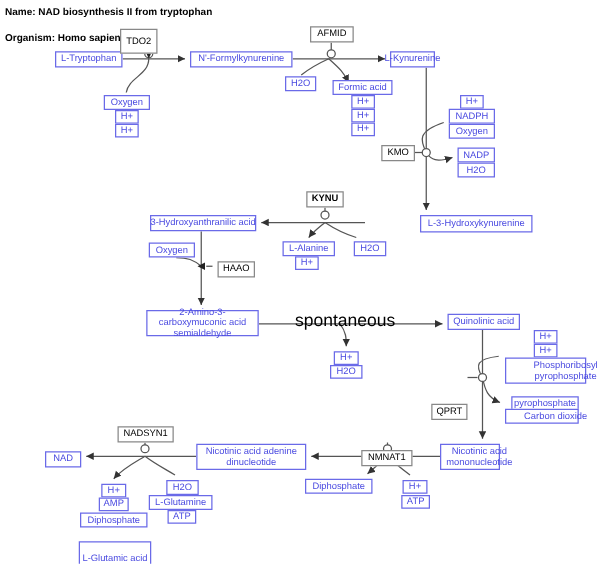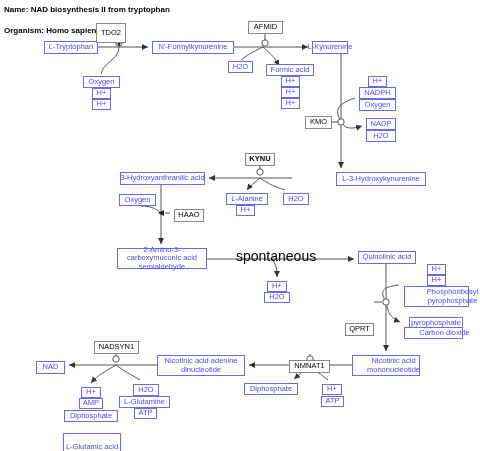--- a/index.html
+++ b/index.html
@@ -126,21 +126,21 @@
       <div class="met" style="left: 119px; top: 194px; width: 37px; height: 12px;">Oxygen</div>
       <div class="met two" style="left: 117px; top: 248px; width: 90px; height: 21px;">2-Amino-3-carboxymuconic acid semialdehyde</div>
       <div class="met" style="left: 267px; top: 281px; width: 20px; height: 11px;">H+</div>
       <div class="met" style="left: 264px; top: 292px; width: 26px; height: 11px;">H2O</div>
       <div class="met" style="left: 358px; top: 251px; width: 58px; height: 13px;">Quinolinic acid</div>
       <div class="met" style="left: 427px; top: 264px; width: 19px; height: 11px;">H+</div>
       <div class="met" style="left: 427px; top: 275px; width: 19px; height: 11px;">H+</div>
       <div class="met two" style="left: 404px; top: 286px; width: 65px; height: 21px; padding-left: 34px;">Phosphoribosyl pyrophosphate</div>
       <div class="met" style="left: 409px; top: 317px; width: 54px; height: 12px;">pyrophosphate</div>
       <div class="met" style="left: 404px; top: 327px; width: 59px; height: 12px; padding-left: 24px;">Carbon dioxide</div>
-      <div class="met two" style="left: 352px; top: 355px; width: 68px; height: 21px; padding-left: 17px;">Nicotinic acid mononucleotide</div>
+      <div class="met two" style="left: 352px; top: 355px; width: 48px; height: 21px; padding-left: 17px;">Nicotinic acid mononucleotide</div>
       <div class="met two" style="left: 157px; top: 355px; width: 88px; height: 21px;">Nicotinic acid adenine dinucleotide</div>
       <div class="met" style="left: 36px; top: 361px; width: 29px; height: 13px;">NAD</div>
       <div class="met" style="left: 81px; top: 387px; width: 20px; height: 11px;">H+</div>
       <div class="met" style="left: 79px; top: 398px; width: 24px; height: 11px;">AMP</div>
       <div class="met" style="left: 64px; top: 410px; width: 54px; height: 12px;">Diphosphate</div>
       <div class="met" style="left: 63px; top: 422px; width: 58px; height: 28px; margin-top: 11px;">L-Glutamic acid</div>
       <div class="met" style="left: 133px; top: 384px; width: 26px; height: 12px;">H2O</div>
       <div class="met" style="left: 119px; top: 396px; width: 51px; height: 12px;">L-Glutamine</div>
       <div class="met" style="left: 134px; top: 408px; width: 23px; height: 11px;">ATP</div>
       <div class="met" style="left: 244px; top: 383px; width: 54px; height: 12px;">Diphosphate</div>

